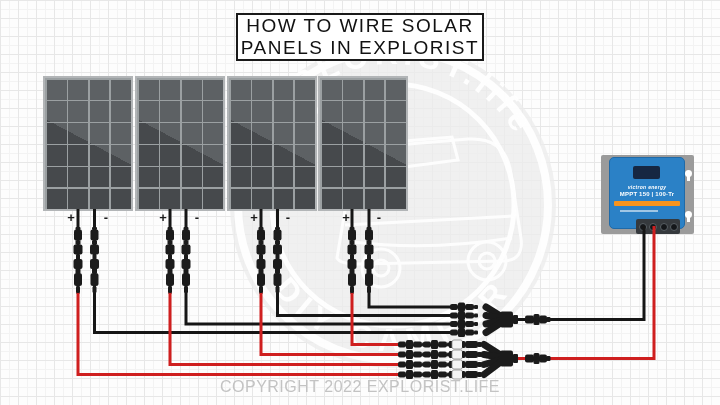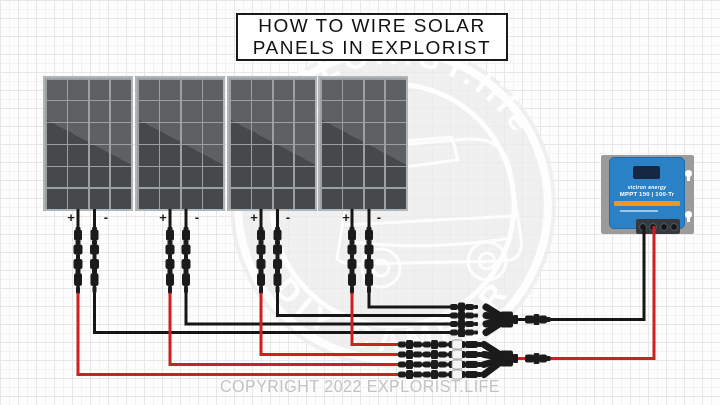--- a/index.html
+++ b/index.html
@@ -9,21 +9,21 @@
     background-image:
       linear-gradient(#e7e7e7 1px,transparent 1px),
       linear-gradient(90deg,#e7e7e7 1px,transparent 1px),
       linear-gradient(#f3f3f3 1px,transparent 1px),
       linear-gradient(90deg,#f3f3f3 1px,transparent 1px);
     background-size:18px 18px,18px 18px,9px 9px,9px 9px;
   }
   .layer{position:absolute;left:0;top:0;}
   
   .title-box{
-    position:absolute;left:236px;top:13px;width:272px;height:48px;
+    position:absolute;left:236px;top:13px;width:248px;height:48px;
     background:#fff;border:2px solid #1a1a1a;box-sizing:border-box;
     display:flex;flex-direction:column;align-items:center;justify-content:center;
     font-size:19px;line-height:22px;letter-spacing:1.5px;color:#111;text-align:center;
     z-index:30;
   }
   
   .panel{
     position:absolute;top:76px;width:90px;height:135px;box-sizing:border-box;
     border:2px solid #b2b5b7;z-index:10;
     background-image:

